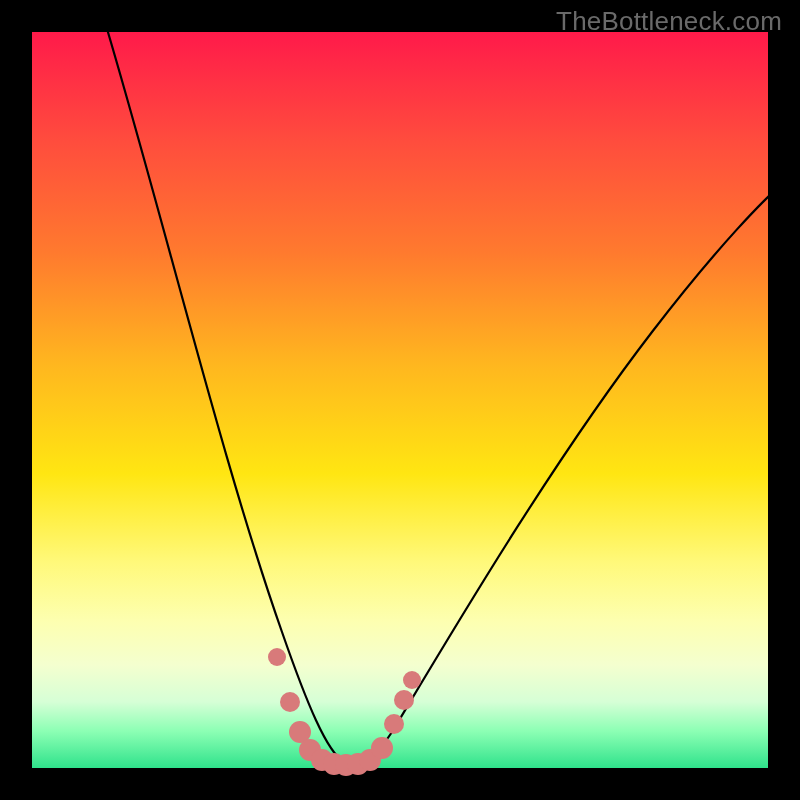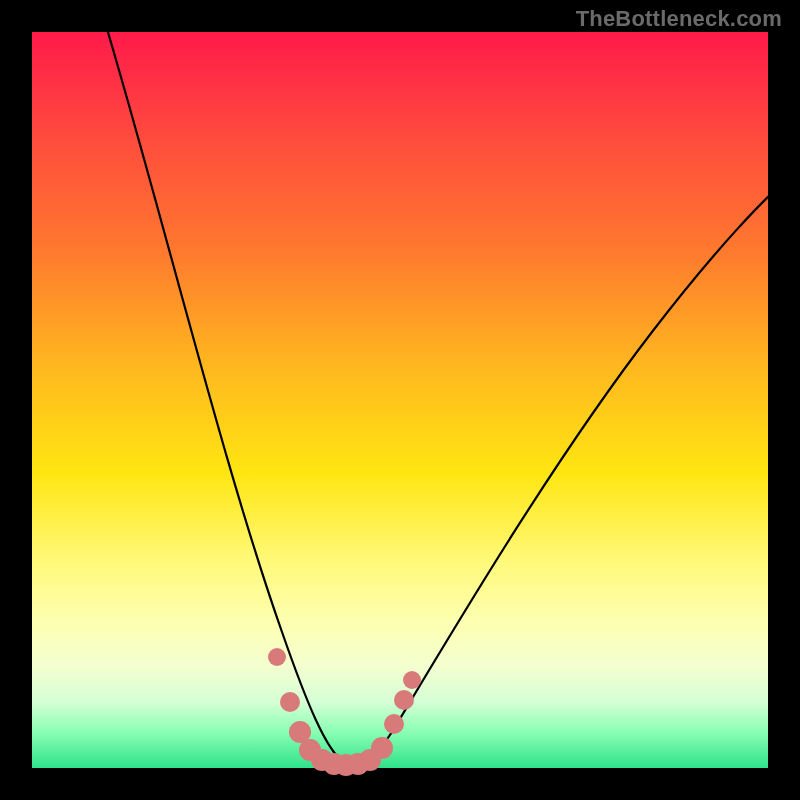--- a/index.html
+++ b/index.html
@@ -28,23 +28,23 @@
       #f4ffcf 86%,
       #d6ffd6 91%,
       #8cffb4 95%,
       #2fe28b 100%);
   }
   .watermark {
     position: absolute;
     top: 6px;
     right: 18px;
     color: #6a6a6a;
-    font-size: 22px;
+    font-size: 26px;
     letter-spacing: 0.2px;
-    font-weight: 700;
+    font-weight: 400;
   }
   svg.curve {
     position: absolute;
     left: 0;
     top: 0;
     width: 736px;
     height: 736px;
     overflow: visible;
   }
   .curve path {

